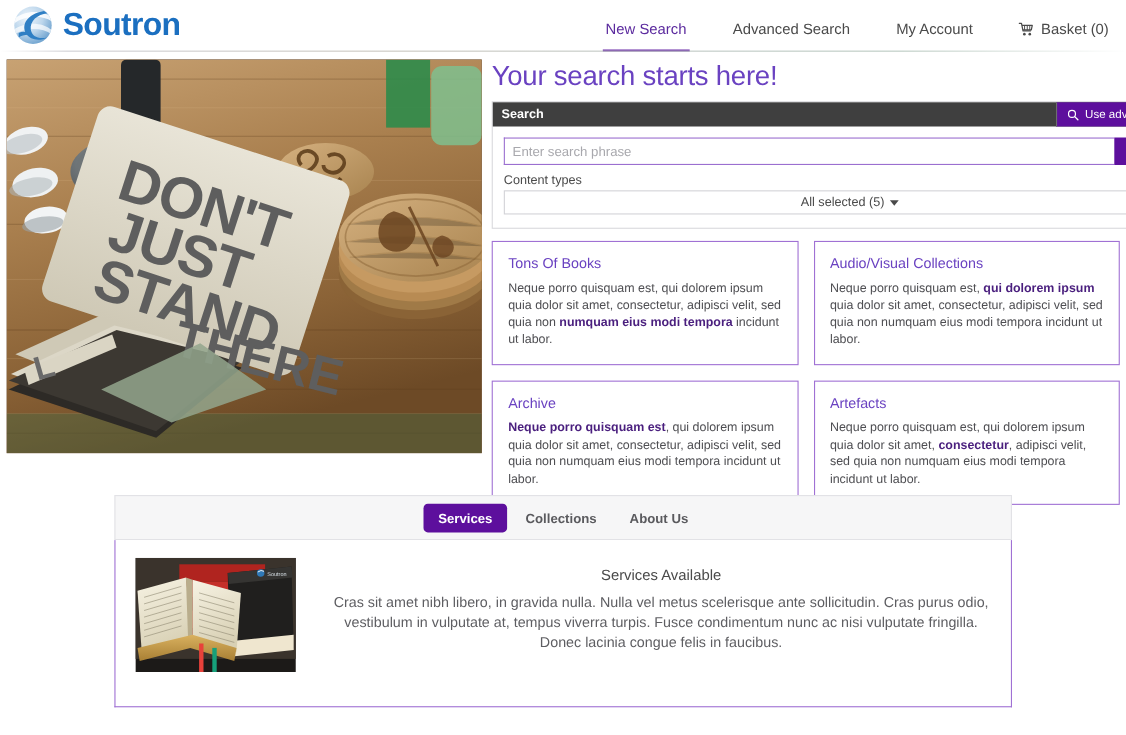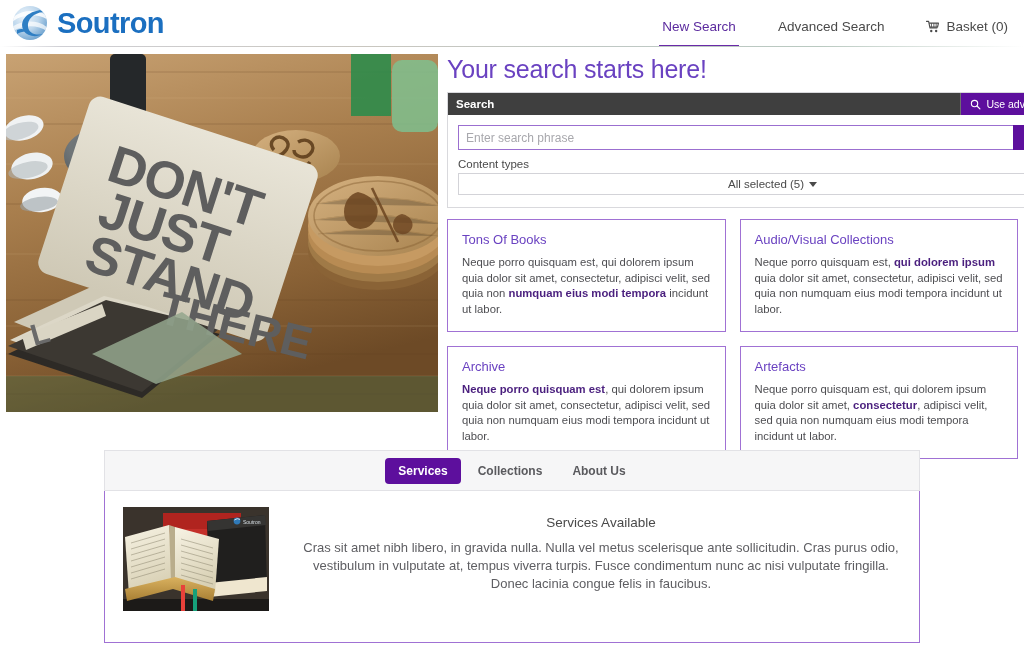--- a/index.html
+++ b/index.html
@@ -153,20 +153,21 @@
           <path d="M30 7 C14 10, 9 20, 14 28 C17 33, 26 35, 33 31 C25 33, 19 30, 18 24 C17 16, 24 10, 33 9 Z" fill="#2f7fc4"></path>
           <path d="M7 27 C11 25, 16 26, 19 29 C15 28, 10 29, 7 31 Z" fill="#2f7fc4"></path>
         </g>
       </svg>
       <span class="logo-text">Soutron</span>
     </div>
 
     <div class="nav">
       <div class="nav-item active">New Search</div>
       <div class="nav-item">Advanced Search</div>
+      <div class="nav-item">My Account</div>
       <div class="nav-item basket">
         <svg class="cart-ico" viewBox="0 0 16 16">
           <path d="M0.5 1.5 H3 L4.6 9.2 H12.4" fill="none" stroke="#4a4a4a" stroke-width="1.3" stroke-linecap="round" stroke-linejoin="round"></path>
           <path d="M3.6 3.6 H14.2 L13.2 8.2 H4.6" fill="none" stroke="#4a4a4a" stroke-width="1.3" stroke-linejoin="round"></path>
           <path d="M6.2 3.6 V8.2 M9 3.6 V8.2 M11.6 3.6 V8.2" stroke="#4a4a4a" stroke-width="1"></path>
           <circle cx="6" cy="12.6" r="1.35" fill="#4a4a4a"></circle>
           <circle cx="11.6" cy="12.6" r="1.35" fill="#4a4a4a"></circle>
         </svg>
         <span>Basket (0)</span>
       </div>

